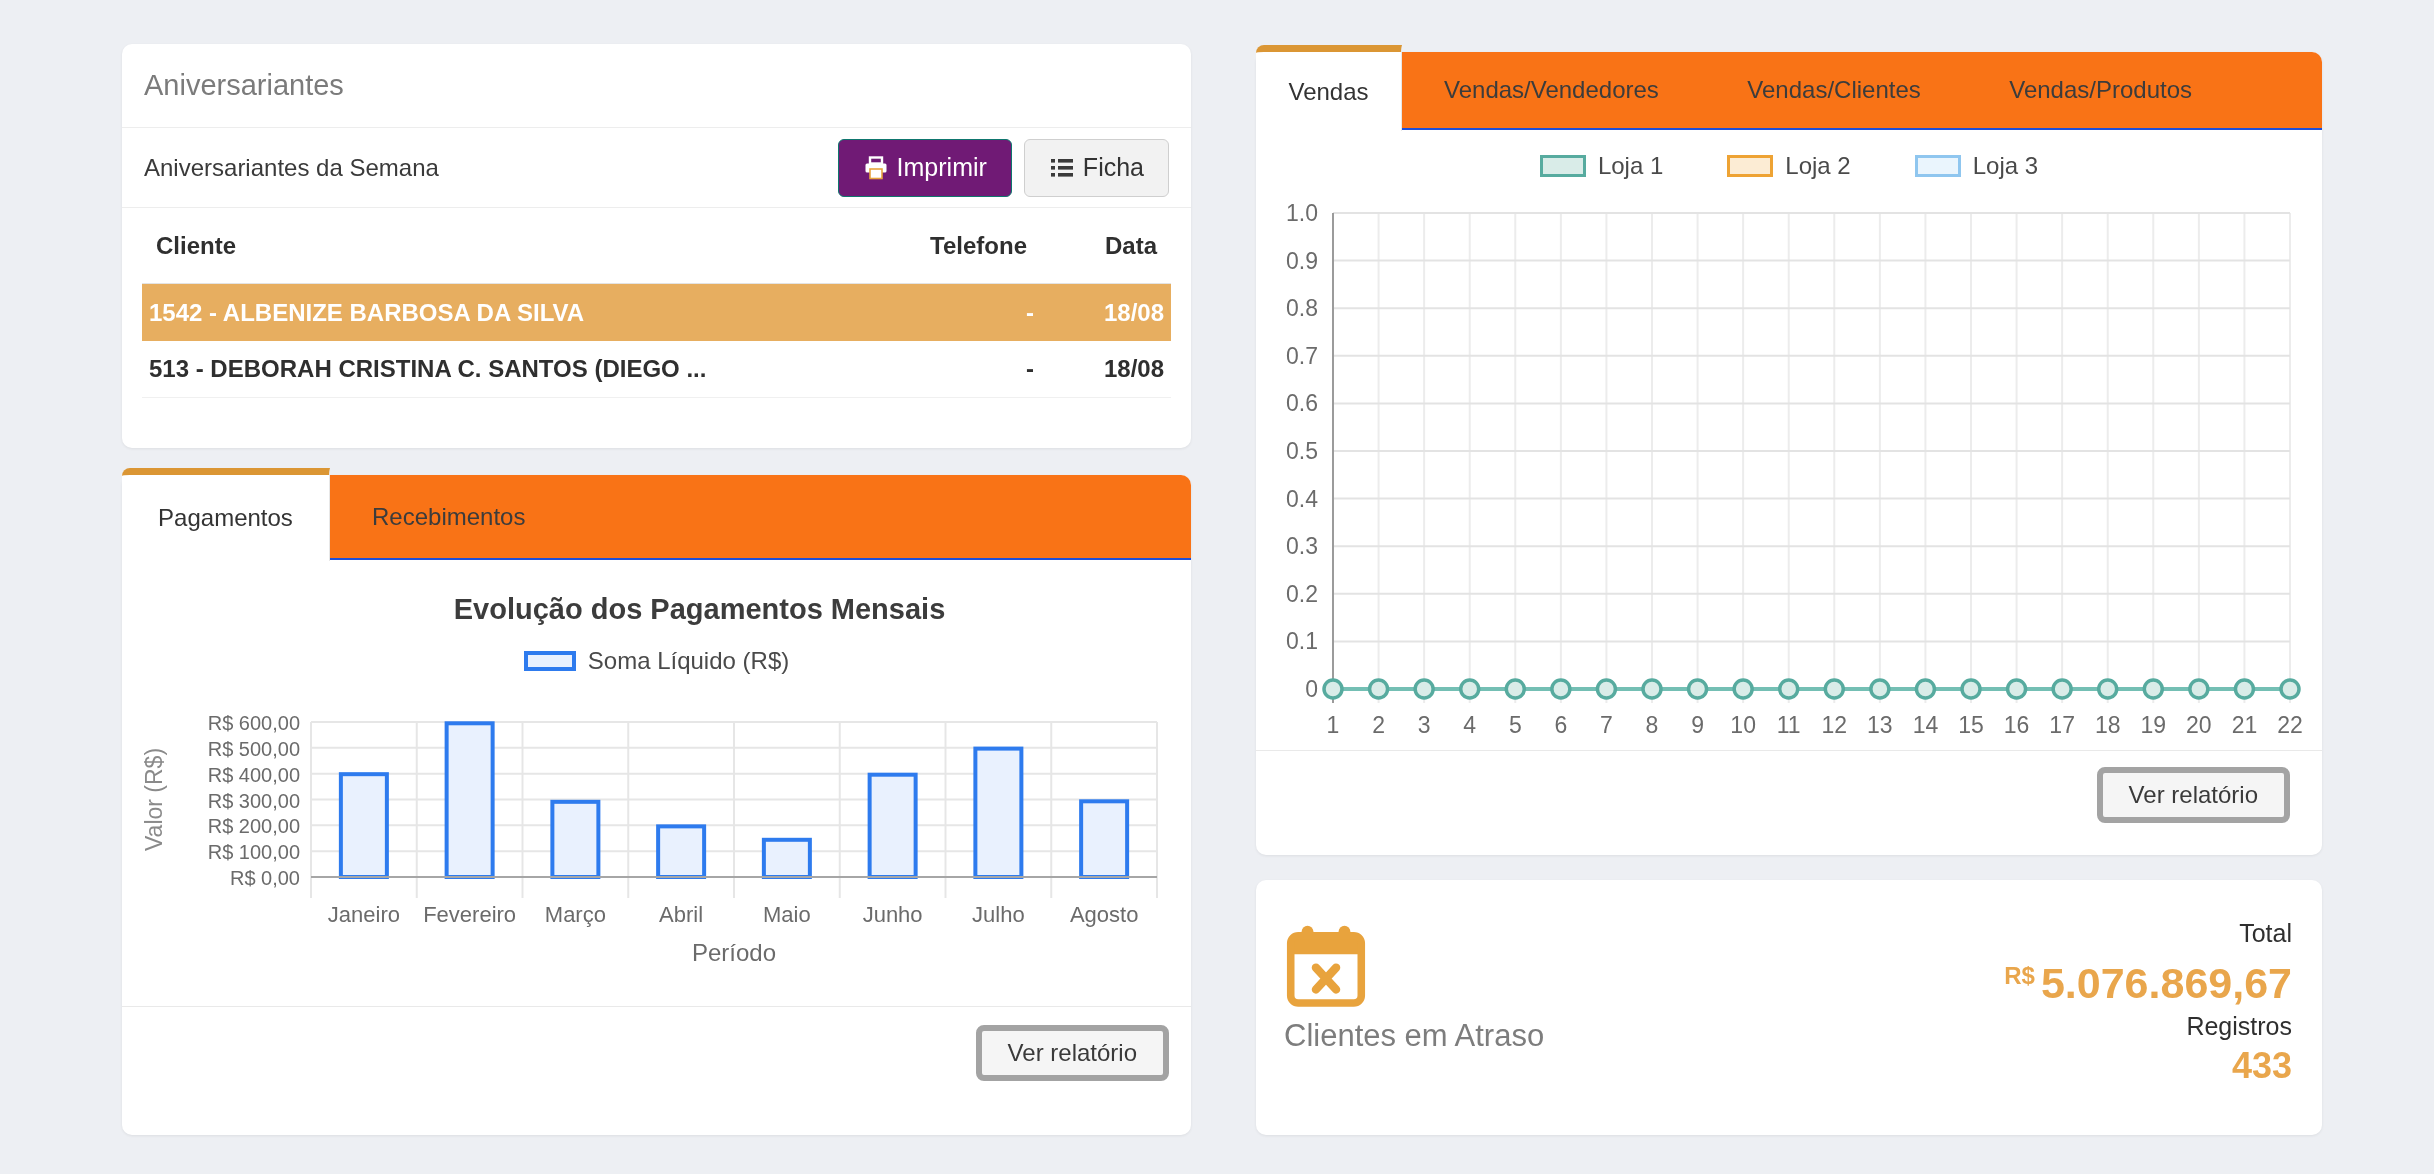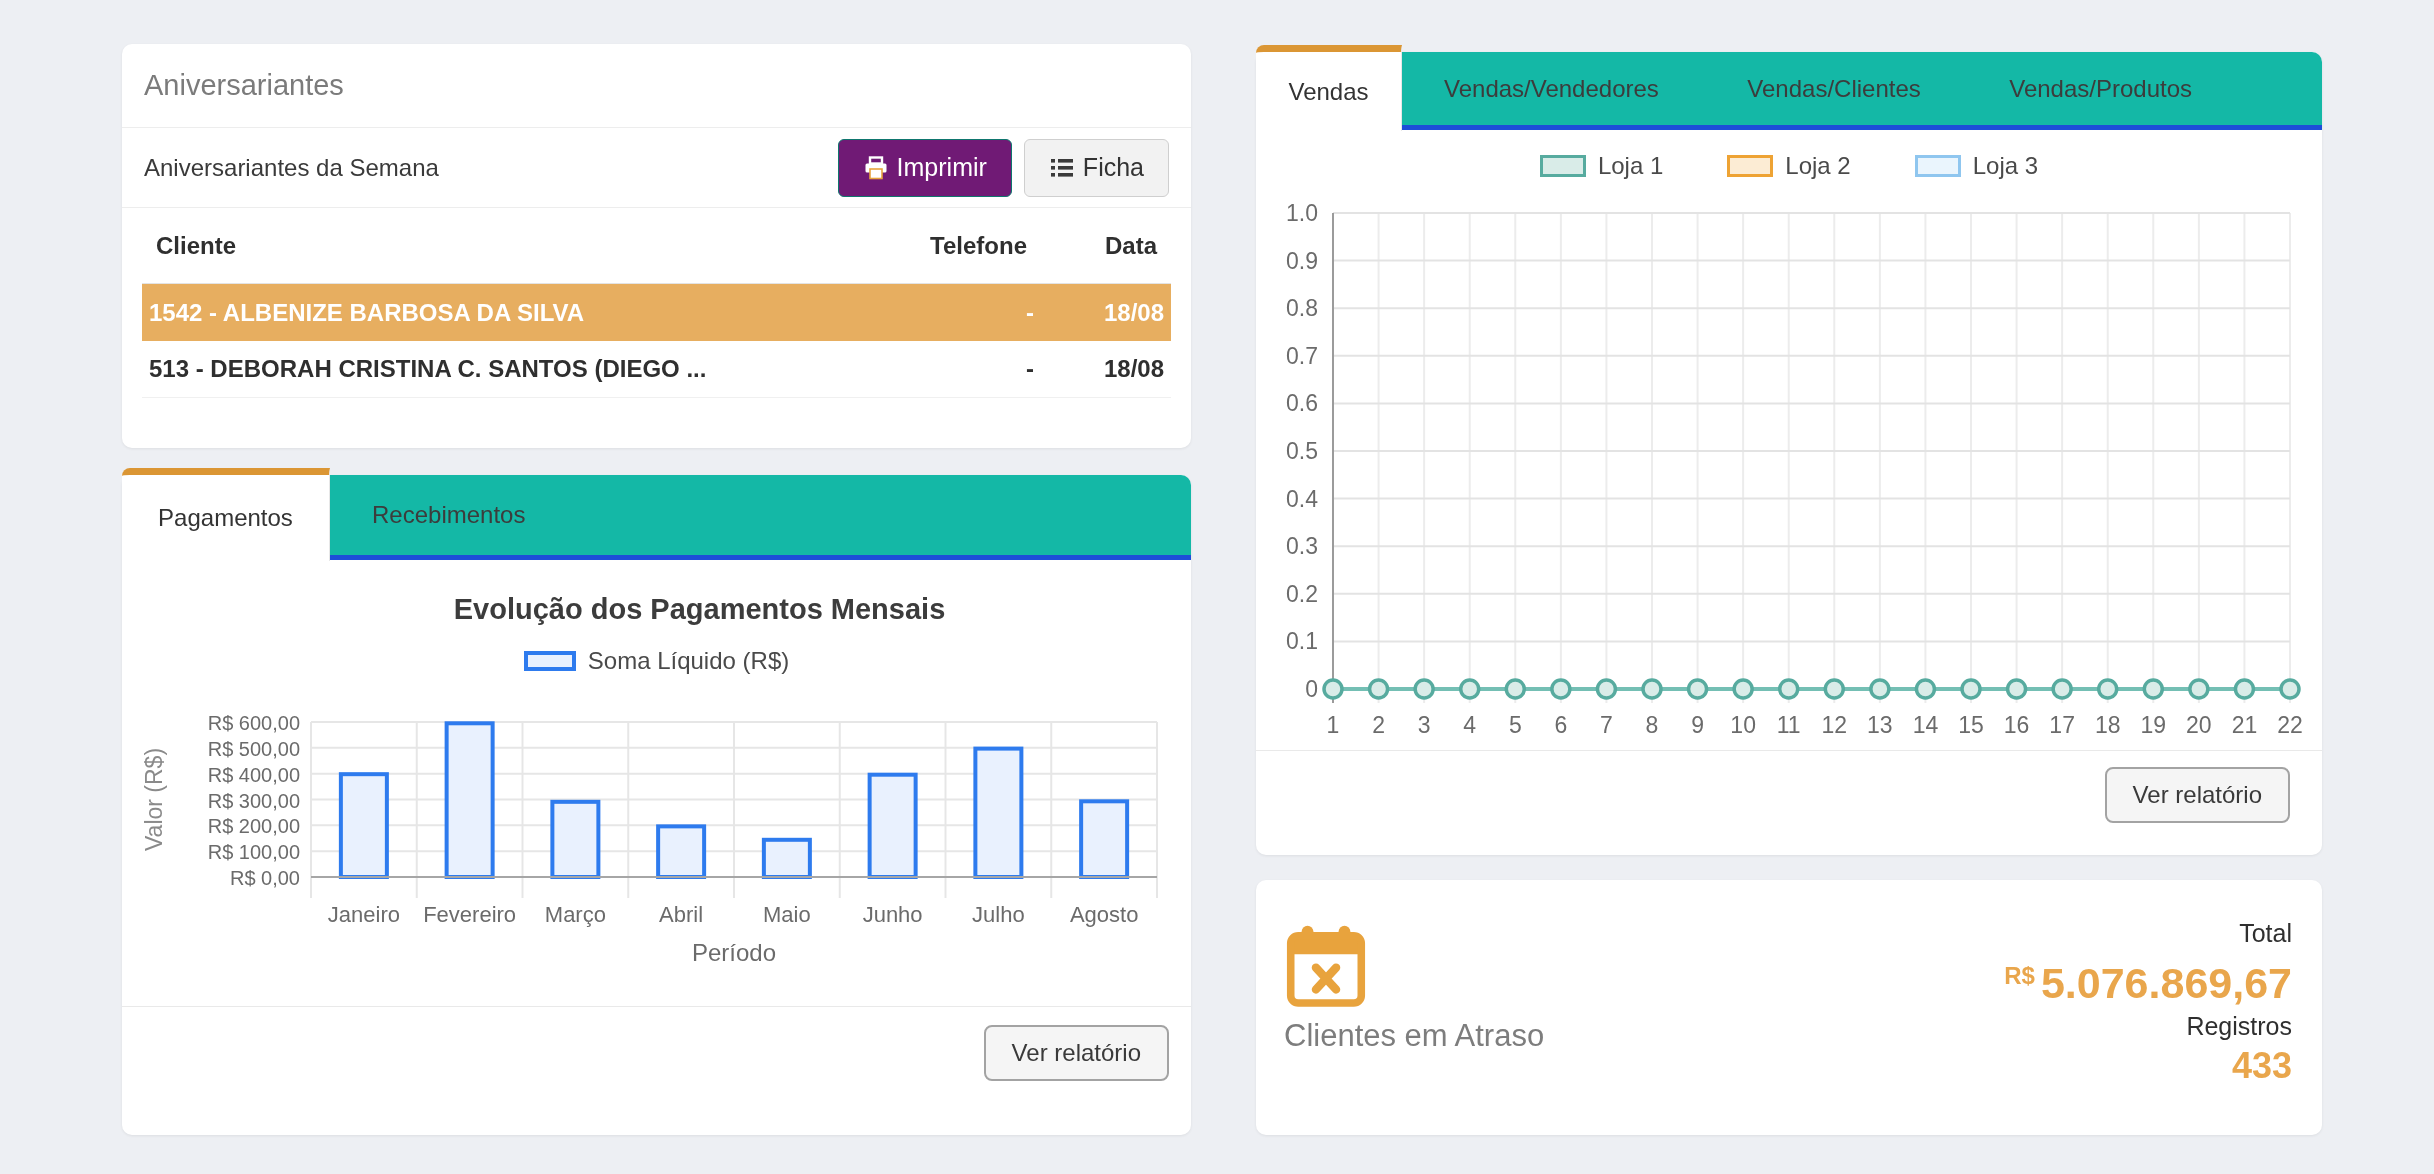--- a/index.html
+++ b/index.html
@@ -9,33 +9,33 @@
 
   
   #card-aniv { left:122px; top:44px; width:1069px; height:404px; }
   .card-title-row { height:84px; display:flex; align-items:center; padding:0 22px; border-bottom:1px solid #ededed; }
   .card-title { font-size:29px; color:#7b7b7b; }
   .sub-row { height:80px; display:flex; align-items:center; padding:0 22px; border-bottom:1px solid #ededed; }
   .sub-label { font-size:24px; color:#3a3a3a; flex:1; }
   .btn { display:inline-flex; align-items:center; gap:8px; height:58px; border-radius:6px; font-size:25px; cursor:pointer; }
   .btn-orange { background:#701a75; color:#fff; border:1px solid #0f766e; padding:0 24px; }
   .btn-gray { background:#f2f2f2; color:#333; border:1px solid #cfcfcf; padding:0 24px; margin-left:12px; }
-  .btn-light { background:#f5f5f5; color:#3a3a3a; border:2px solid #a3a3a3; padding:0 26px; height:56px; border-radius:8px; font-size:24px; display:inline-flex; align-items:center; }
+  .btn-light { background:#f5f5f5; color:#3a3a3a; border:6px solid #a3a3a3; padding:0 26px; height:56px; border-radius:8px; font-size:24px; display:inline-flex; align-items:center; }
   .tbl { padding:0 20px; }
   .tbl-head { display:flex; align-items:center; height:76px; border-bottom:1px solid #e3e3e3; font-weight:bold; font-size:24px; color:#2f2f2f; padding:0 14px; }
   .tbl-row { display:flex; align-items:center; height:57px; font-weight:bold; font-size:24px; color:#2f2f2f; padding:0 7px; border-bottom:1px solid #f0f0f0; }
   .tbl-row.highlight { background:#e7ae60; color:#fff; border-bottom:none; }
   .col-cliente { flex:1; white-space:nowrap; overflow:hidden; }
   .col-telefone { width:170px; text-align:right; }
   .col-data { width:130px; text-align:right; }
 
   
   #card-pag { left:122px; top:475px; width:1069px; height:660px; }
   #card-vendas { left:1256px; top:52px; width:1066px; height:803px; }
-  .tabstrip { position:relative; border-bottom:5px solid #1d4ed8; border-radius:10px 10px 0 0; background:#14b8a6; }
+  .tabstrip { position:relative; border-bottom:2px solid #1d4ed8; border-radius:10px 10px 0 0; background:#f97316; }
   #card-pag .tabstrip { height:85px; }
   #card-vendas .tabstrip { height:78px; }
   .tab-active { position:absolute; top:-7px; left:0; background:#fff; border-top:7px solid #db9634; border-right:1px solid #e7e7e7; border-radius:8px 0 0 0; display:flex; align-items:center; justify-content:center; font-size:24px; color:#333; z-index:2; }
   #card-pag .tab-active { width:208px; height:93px; }
   #card-vendas .tab-active { width:146px; height:86px; }
   .tab-inactive { display:inline-flex; align-items:center; height:100%; padding:0 42px; font-size:24px; color:#3c3c3c; cursor:pointer; }
   #card-pag .tabstrip .tabs-rest { position:absolute; left:208px; top:0; height:100%; }
   #card-vendas .tabstrip .tabs-rest { position:absolute; left:146px; top:0; height:100%; }
 
   .chart-title { position:absolute; left:0; width:100%; text-align:center; font-weight:bold; font-size:29px; color:#3c3c3c; }

